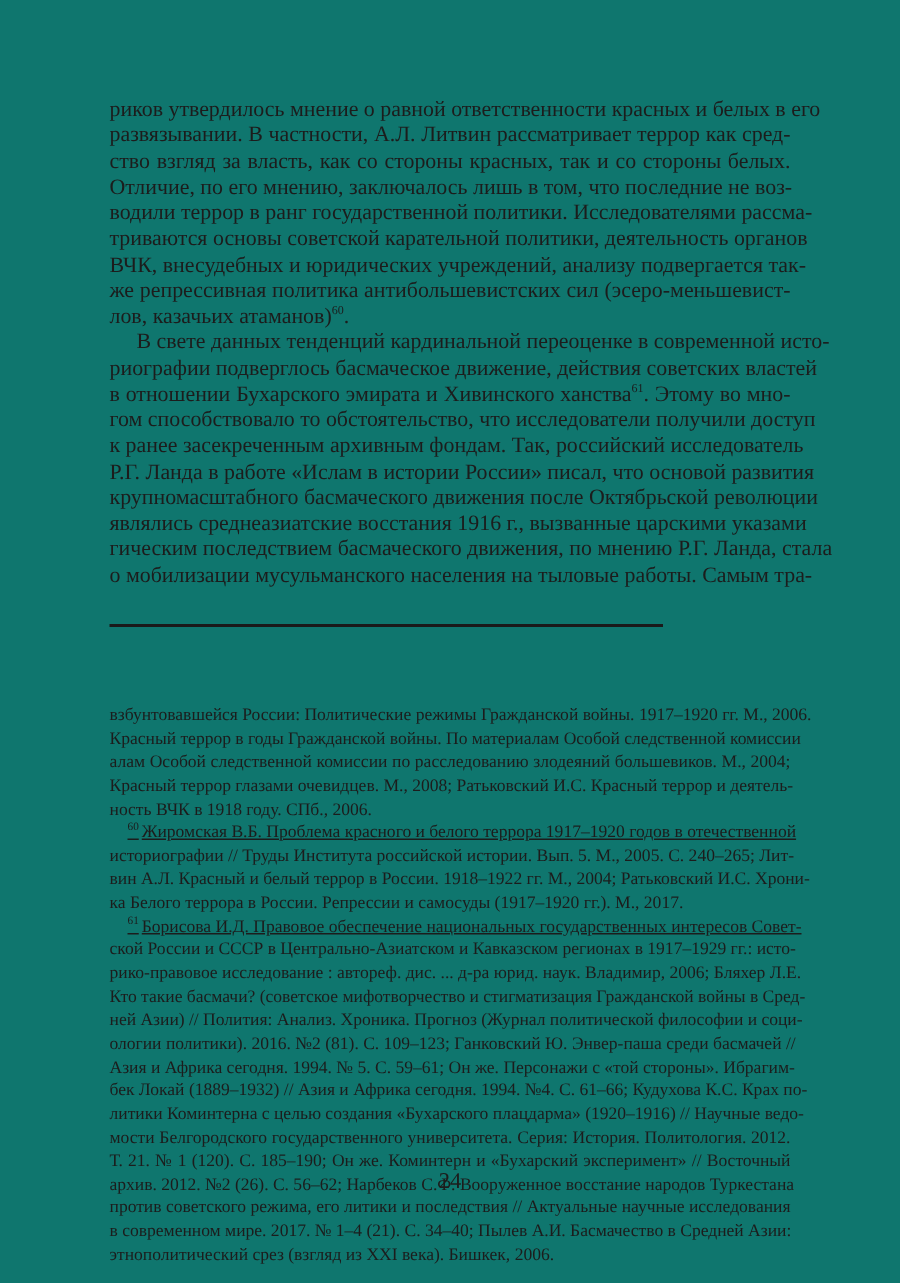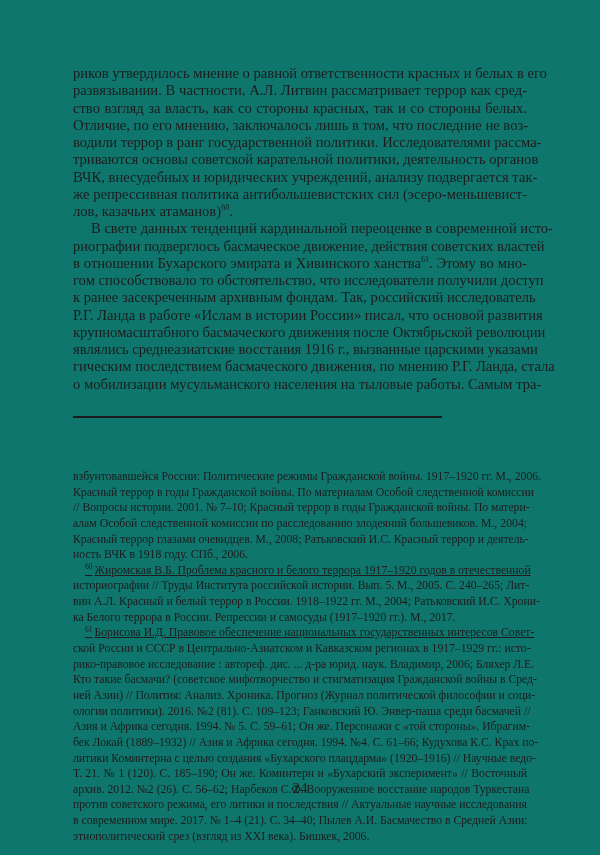--- a/index.html
+++ b/index.html
@@ -125,37 +125,37 @@
       <div class="line"><span class="line-inner">Р.Г. Ланда в работе «Ислам в истории России» писал, что основой развития</span></div>
       <div class="line"><span class="line-inner">крупномасштабного басмаческого движения после Октябрьской революции</span></div>
       <div class="line"><span class="line-inner">являлись среднеазиатские восстания 1916 г., вызванные царскими указами</span></div>
       <div class="line"><span class="line-inner">гическим последствием басмаческого движения, по мнению Р.Г. Ланда, стала</span></div>
       <div class="line"><span class="line-inner">о мобилизации мусульманского населения на тыловые работы. Самым тра-</span></div>
     </div>
   <div class="rule"></div>
   <div class="footnotes" id="footnotes">
       <div class="fline"><span class="line-inner">взбунтовавшейся России: Политические режимы Гражданской войны. 1917–1920 гг. М., 2006.</span></div>
       <div class="fline"><span class="line-inner">Красный террор в годы  Гражданской войны. По материалам Особой следственной комиссии</span></div>
-      <div class="fline"><span class="line-inner">// Вопросы истории. 2001. № 7–10; Красный террор в годы Гражданской войны. По матери-</span></div>
       <div class="fline"><span class="line-inner">алам Особой следственной комиссии по расследованию злодеяний большевиков. М., 2004;</span></div>
       <div class="fline"><span class="line-inner">Красный террор глазами очевидцев. М., 2008; Ратьковский И.С. Красный террор и деятель-</span></div>
       <div class="fline last"><span class="line-inner">ность ВЧК в 1918 году. СПб., 2006.</span></div>
       <div class="fline indent"><span class="line-inner"><span class="fnum">60</span>Жиромская В.Б. Проблема красного и белого террора 1917–1920 годов в отечественной</span></div>
       <div class="fline"><span class="line-inner">историографии // Труды Института российской истории. Вып. 5. М., 2005. С. 240–265; Лит-</span></div>
       <div class="fline"><span class="line-inner">вин А.Л. Красный и белый террор в России. 1918–1922 гг. М., 2004; Ратьковский И.С. Хрони-</span></div>
       <div class="fline last"><span class="line-inner">ка Белого террора в России. Репрессии и самосуды (1917–1920 гг.). М., 2017.</span></div>
       <div class="fline indent"><span class="line-inner"><span class="fnum">61</span>Борисова И.Д. Правовое обеспечение национальных государственных интересов Совет-</span></div>
       <div class="fline"><span class="line-inner">ской России и СССР в Центрально-Азиатском и Кавказском регионах в 1917–1929 гг.: исто-</span></div>
       <div class="fline"><span class="line-inner">рико-правовое исследование : автореф. дис. ... д-ра юрид. наук. Владимир, 2006; Бляхер Л.Е.</span></div>
       <div class="fline"><span class="line-inner">Кто такие басмачи? (советское мифотворчество и стигматизация  Гражданской войны в Сред-</span></div>
       <div class="fline"><span class="line-inner">ней Азии) // Полития: Анализ. Хроника. Прогноз (Журнал политической философии и соци-</span></div>
       <div class="fline"><span class="line-inner">ологии политики). 2016. №2 (81). С. 109–123; Ганковский Ю. Энвер-паша среди басмачей //</span></div>
       <div class="fline"><span class="line-inner">Азия и Африка сегодня. 1994. № 5. С. 59–61; Он же. Персонажи с «той стороны». Ибрагим-</span></div>
       <div class="fline"><span class="line-inner">бек Локай (1889–1932) // Азия и Африка сегодня. 1994. №4. С. 61–66; Кудухова К.С. Крах по-</span></div>
       <div class="fline"><span class="line-inner">литики Коминтерна с целью создания «Бухарского плацдарма» (1920–1916) // Научные ведо-</span></div>
+      <div class="fline"><span class="line-inner">мости Белгородского государственного университета. Серия: История. Политология. 2012.</span></div>
       <div class="fline"><span class="line-inner">Т. 21. № 1 (120). С. 185–190; Он же. Коминтерн и «Бухарский эксперимент» // Восточный</span></div>
       <div class="fline"><span class="line-inner">архив. 2012. №2 (26). С. 56–62; Нарбеков С.Ф. Вооруженное восстание народов Туркестана</span></div>
       <div class="fline"><span class="line-inner">против советского режима, его литики и последствия // Актуальные научные исследования</span></div>
       <div class="fline"><span class="line-inner">в современном мире. 2017. № 1–4 (21). С. 34–40; Пылев А.И. Басмачество в Средней Азии:</span></div>
       <div class="fline last"><span class="line-inner">этнополитический срез (взгляд из XXI века). Бишкек, 2006.</span></div>
     </div>
   <div class="page-number">24</div>
 </div>
 
 </body></html>

